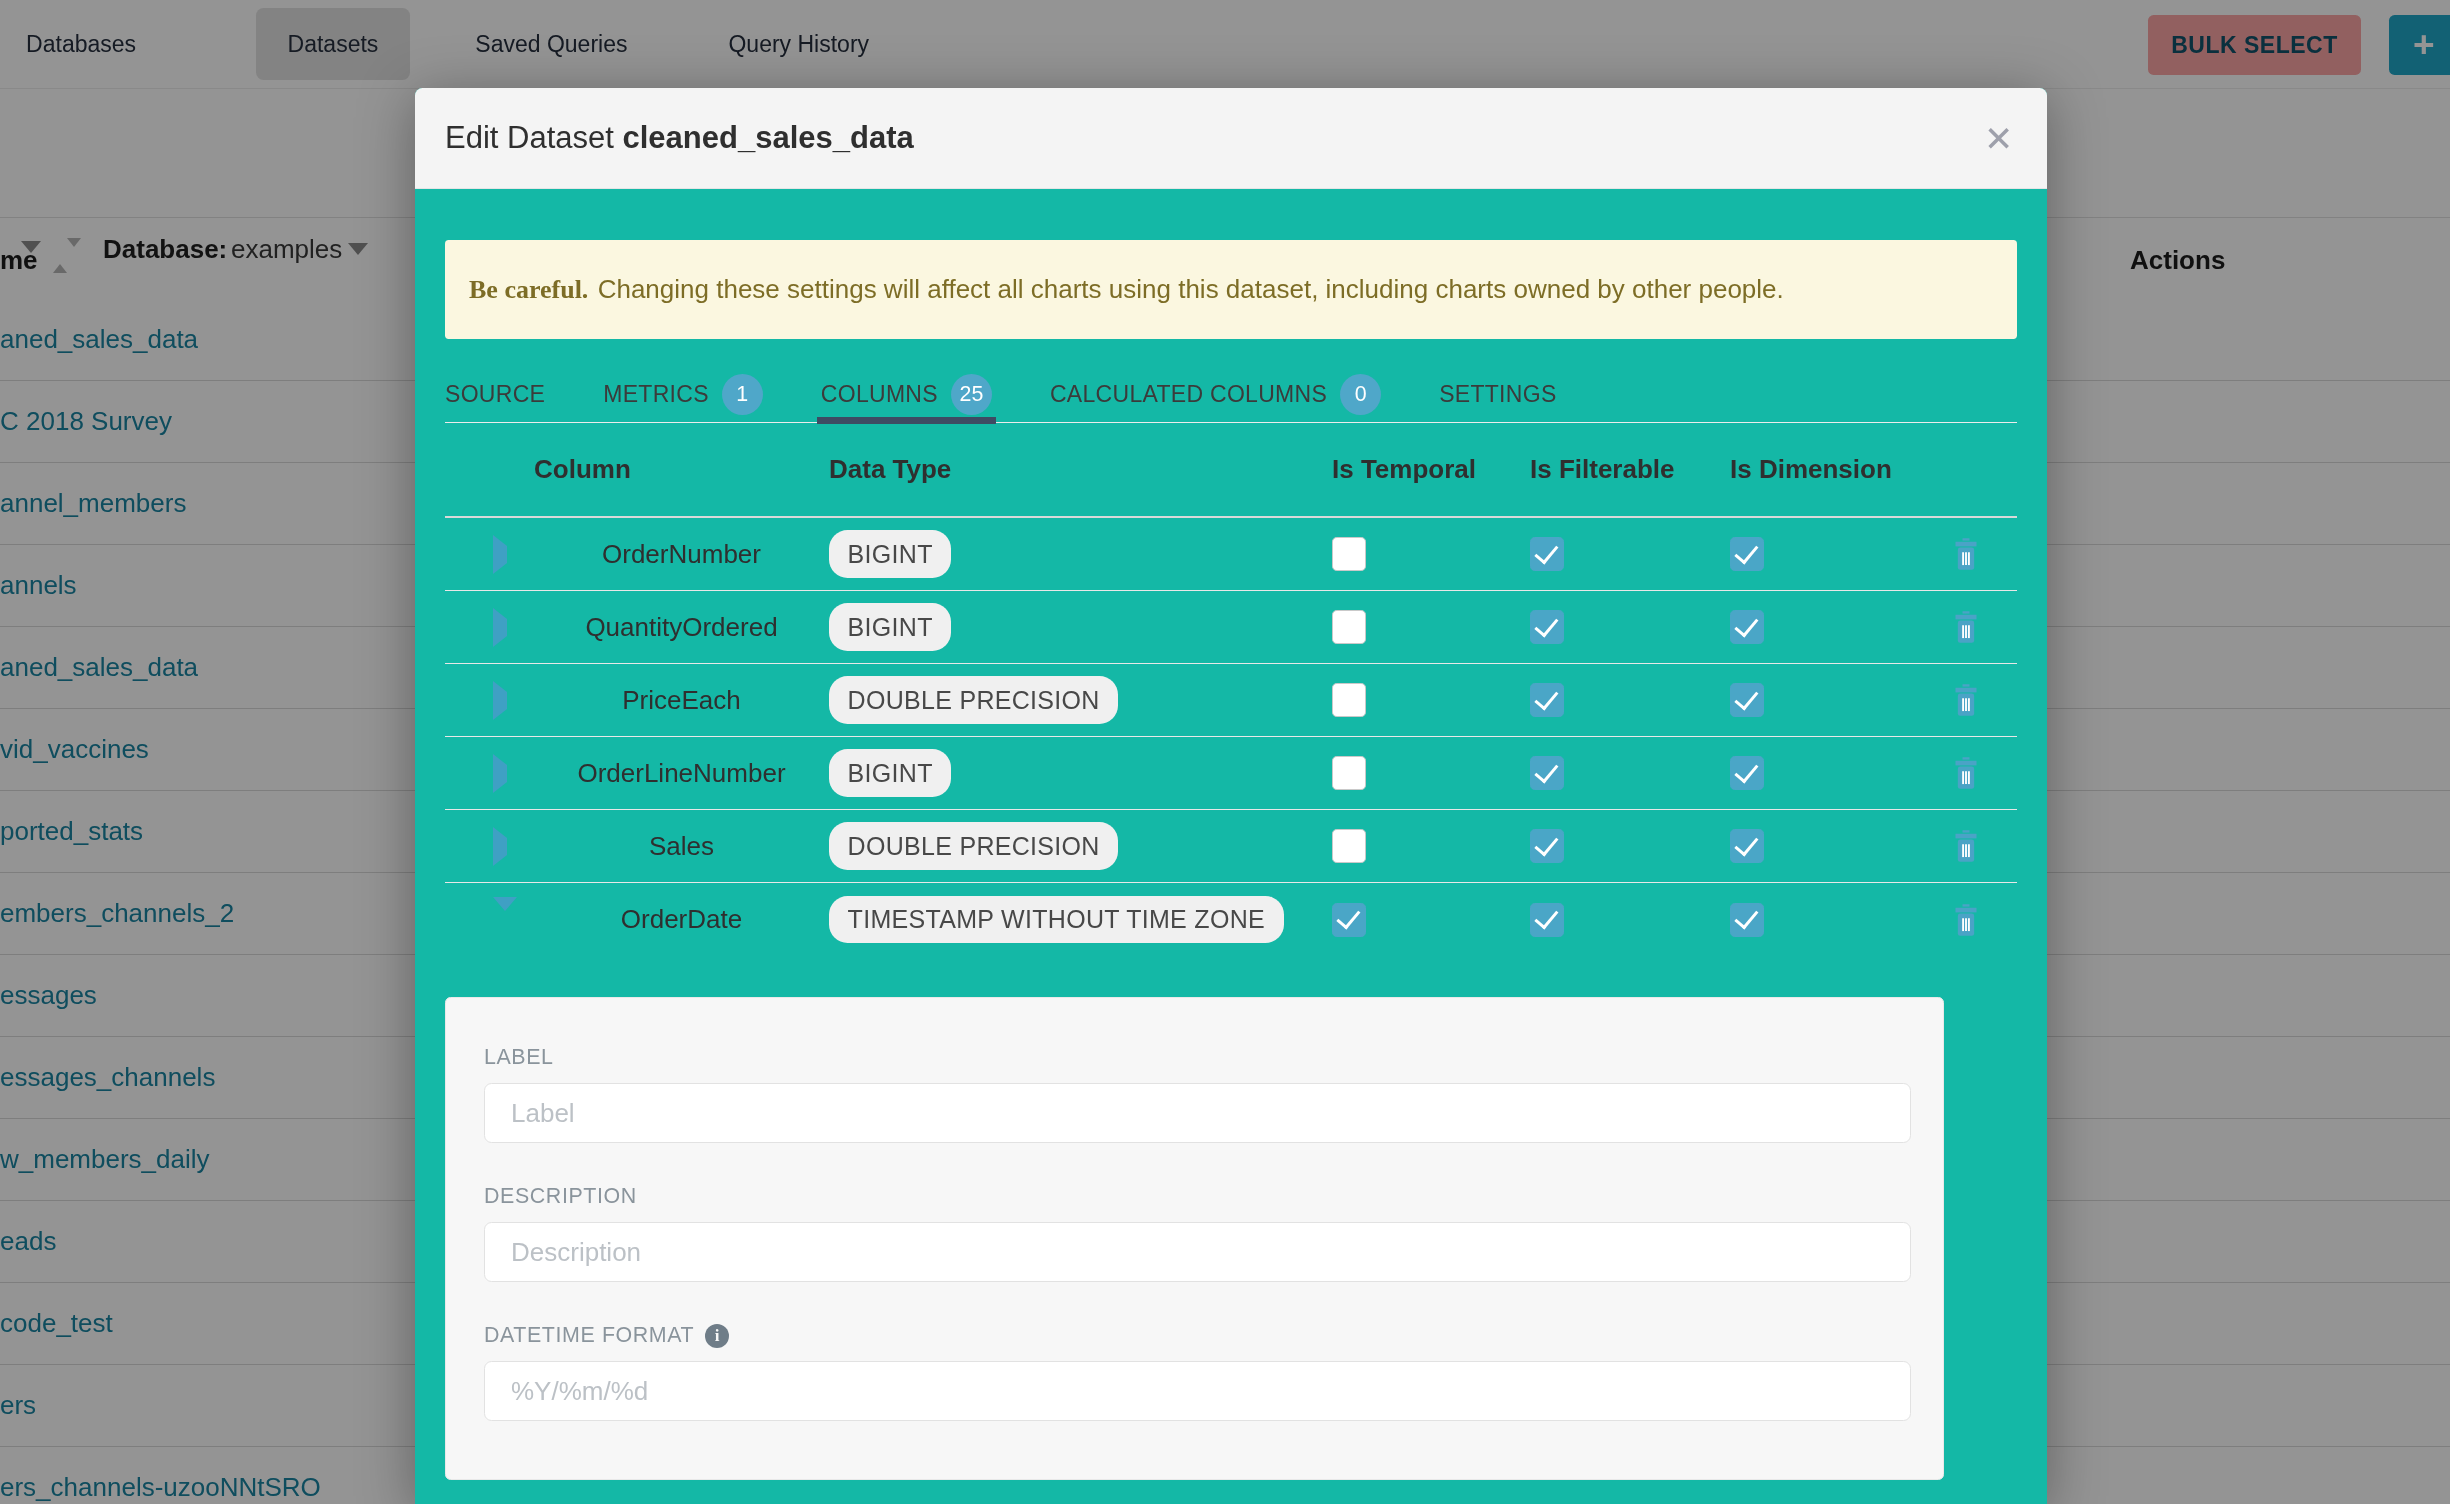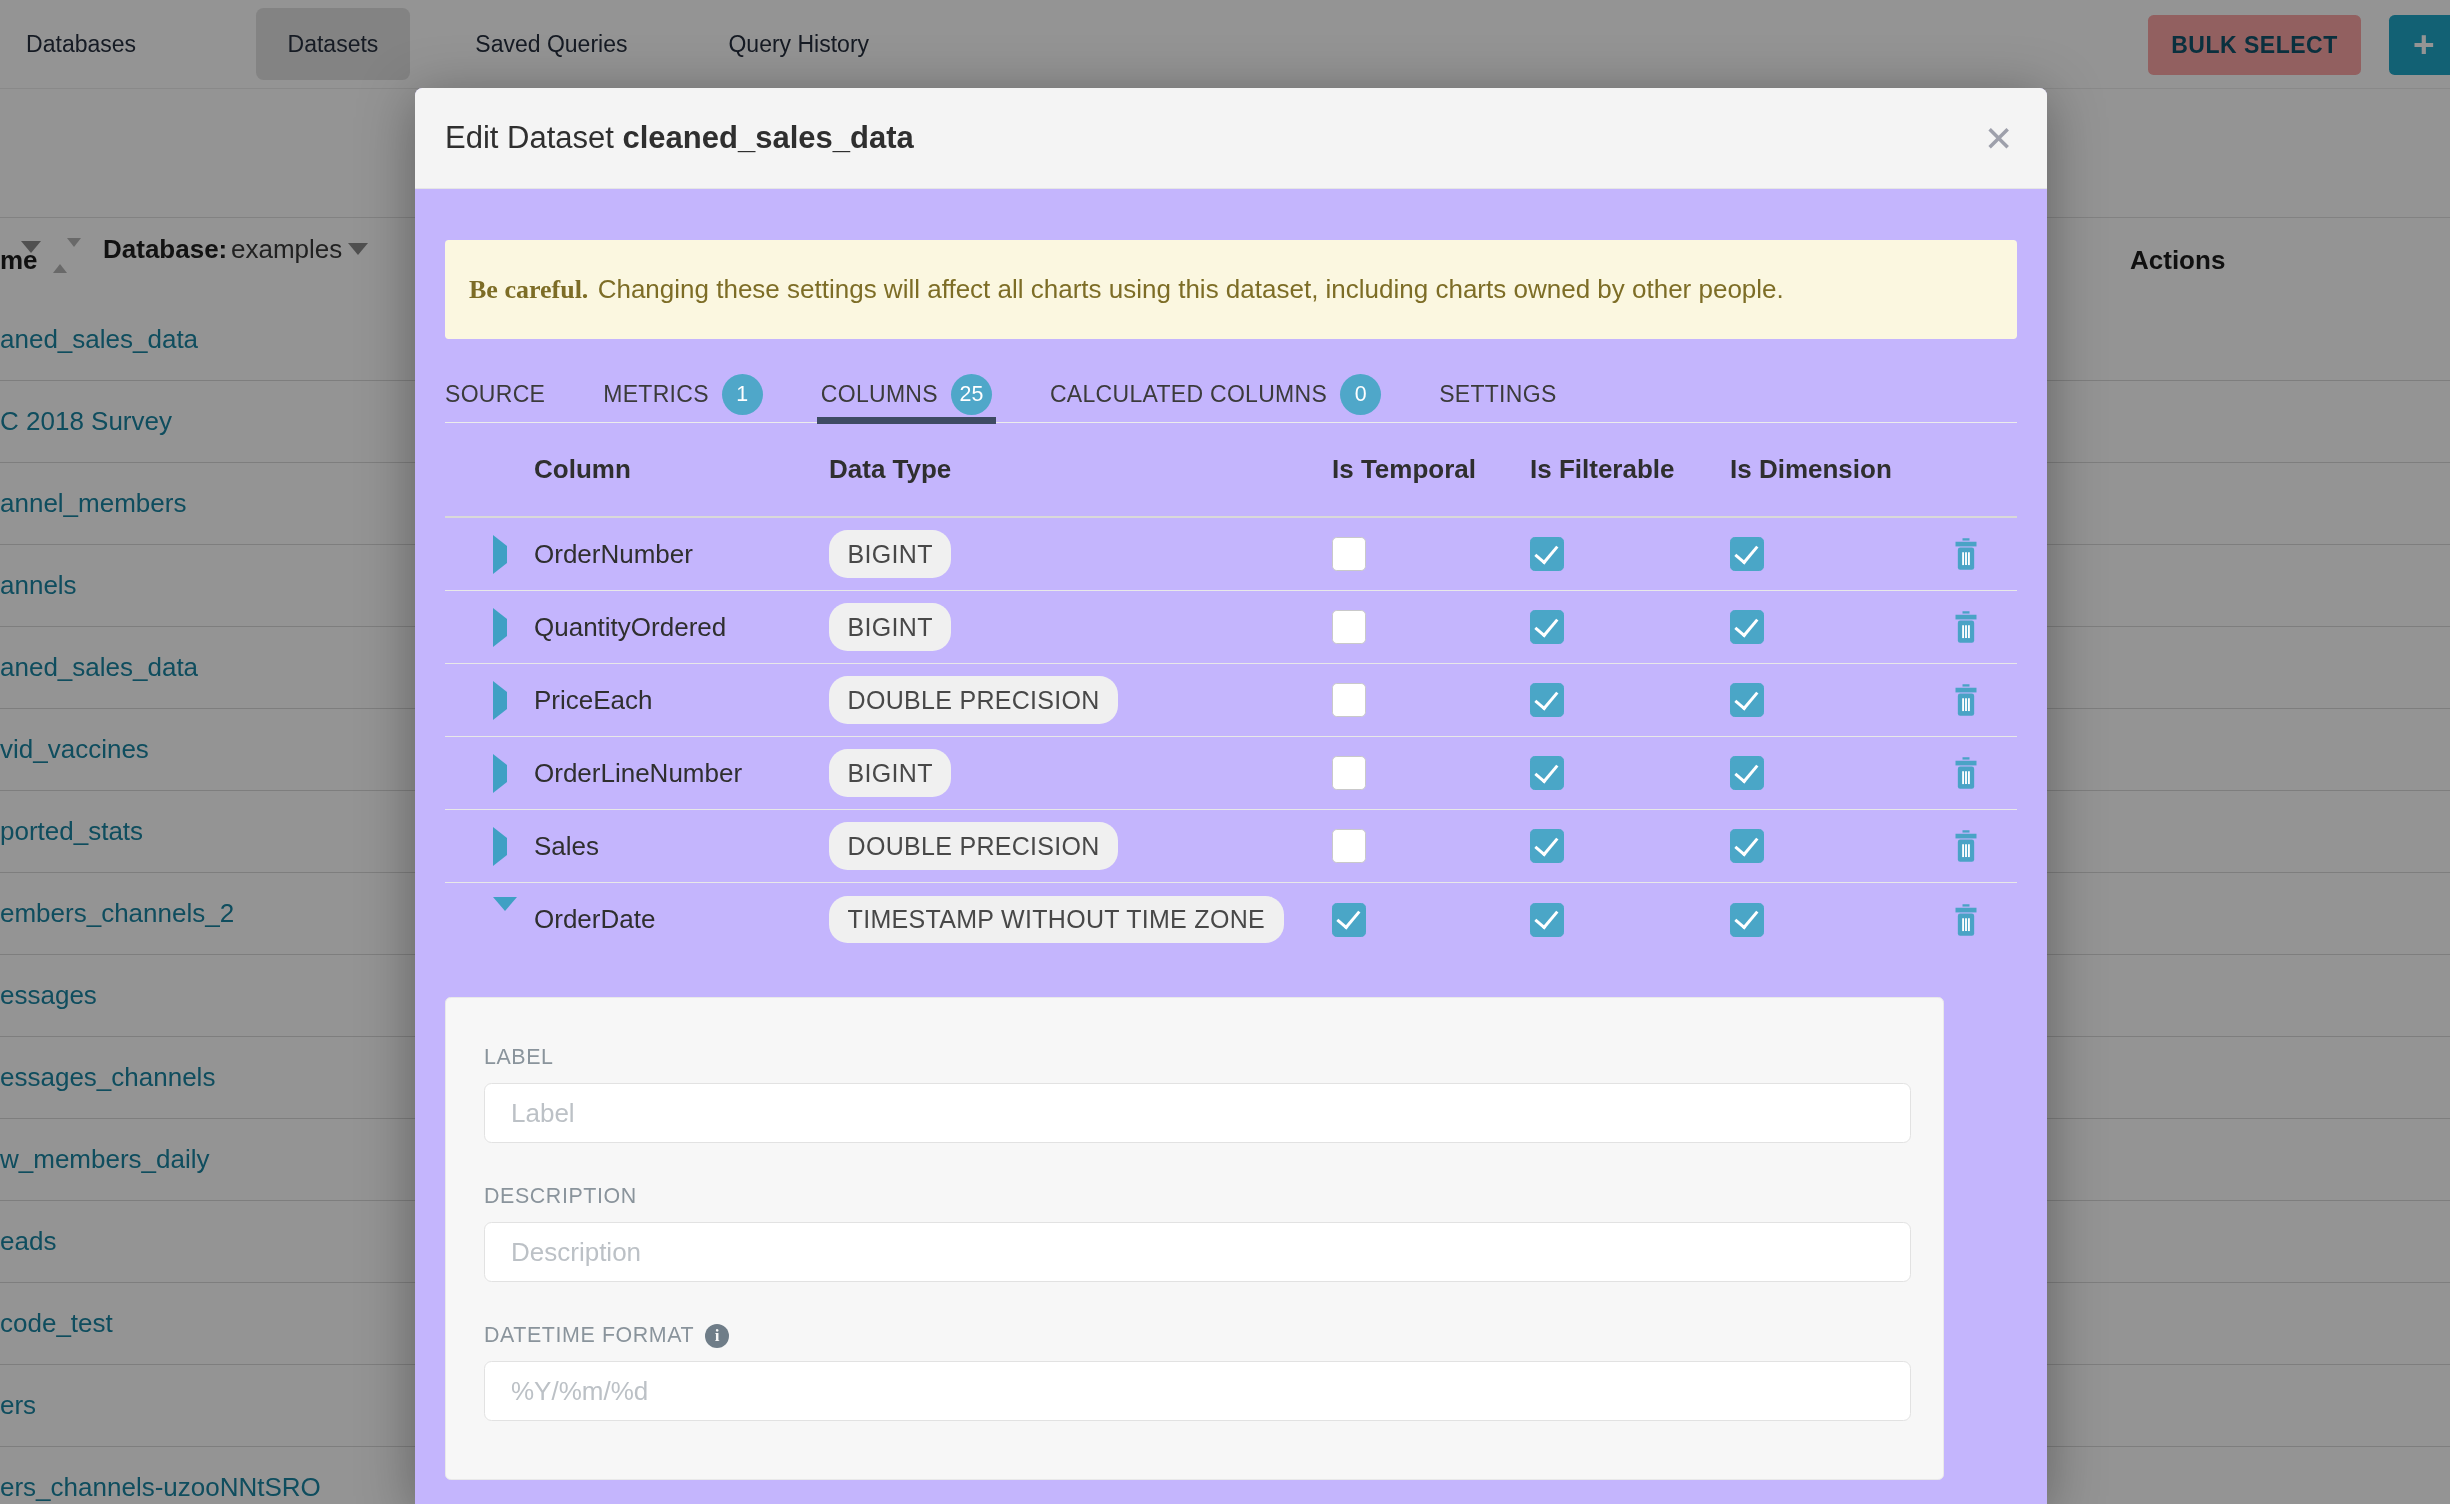--- a/index.html
+++ b/index.html
@@ -74,21 +74,21 @@
     display: flex; align-items: center;
   }
   .bg-row a { color: #1a85a2; font-size: 26px; text-decoration: none; white-space: nowrap; }
 
   
   .overlay { position: absolute; inset: 0; background: rgba(0,0,0,0.42); z-index: 5; }
 
   
   .modal {
     position: absolute; left: 415px; top: 88px; width: 1632px; height: 1417px;
-    background: #c4b5fd; border-radius: 7.5px 7.5px 0 0; z-index: 10;
+    background: #14b8a6; border-radius: 7.5px 7.5px 0 0; z-index: 10;
     box-shadow: 0 9.3px 56px rgba(0,0,0,0.35);
   }
   .modal-header {
     height: 101px; background: #f4f4f4; border-bottom: 0.9px solid #e5e5e5;
     border-radius: 7.5px 7.5px 0 0;
     display: flex; align-items: center; padding: 0 30px;
   }
   .modal-title { font-size: 31px; color: #2f2f2f; }
   .modal-title b { font-weight: bold; }
   .modal-close {
@@ -135,21 +135,21 @@
   .row-caret { justify-self: start; margin-left: 48px; cursor: pointer; }
   .row-caret .tri {
     width: 0; height: 0;
     border-top: 11.2px solid transparent; border-bottom: 11.2px solid transparent;
     border-left: 14px solid #3fa0c4;
   }
   .row-caret.expanded .tri {
     border-left: 12px solid transparent; border-right: 12px solid transparent;
     border-top: 14px solid #3fa0c4; border-bottom: none;
   }
-  .col-name { font-size: 26px; color: #2f2f2f; }
+  .col-name { font-size: 26px; color: #2f2f2f; text-align: center; }
   .type-pill {
     display: inline-block; background: #f0f0f0; border-radius: 18.6px;
     padding: 9.3px 18.6px; font-size: 25px; color: #484848; letter-spacing: 0.3px;
     justify-self: start;
   }
   .checkbox {
     width: 34px; height: 34px; border: 1.9px solid #c9c9c9; border-radius: 4.7px;
     background: #fff; cursor: pointer; position: relative; justify-self: start;
   }
   .checkbox.checked { background: #4aa6c7; border-color: #4aa6c7; }

